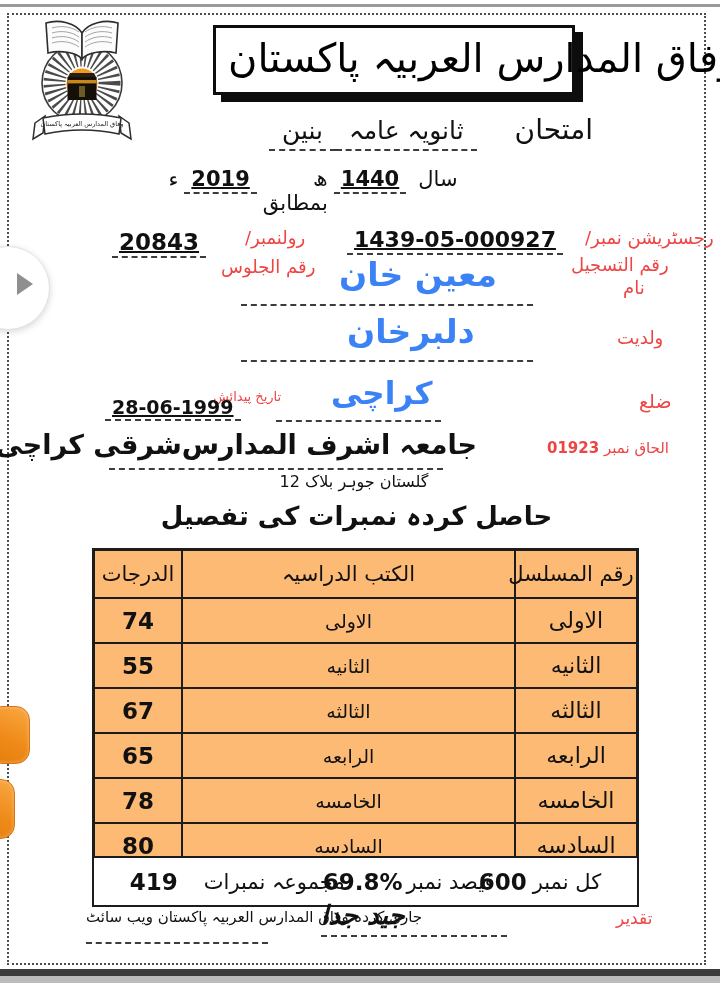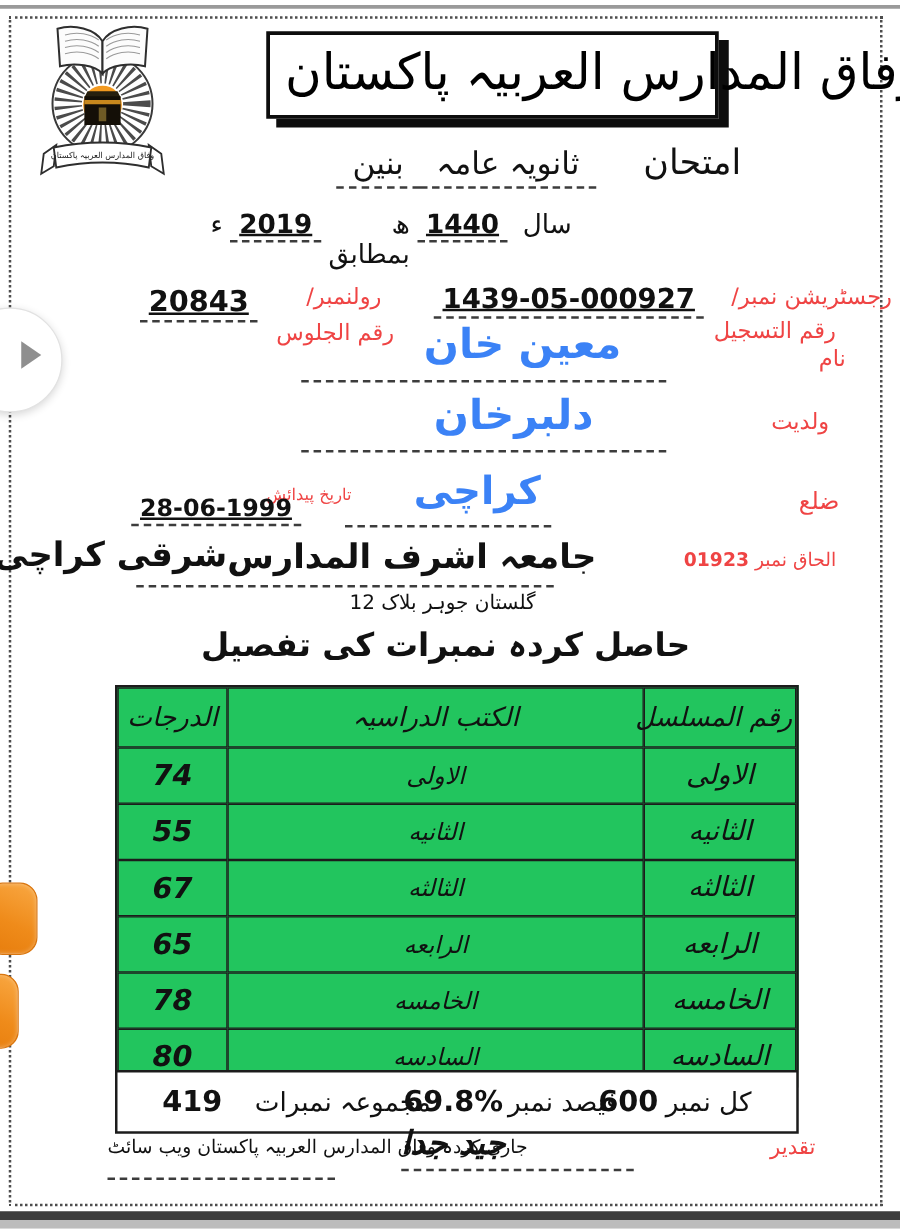--- a/index.html
+++ b/index.html
@@ -43,21 +43,21 @@
   .exam-row .exam-label{font-size:28px;margin-left:38px;}
   .exam-row .gap2{margin-left:24px;}
   .year-row{
     position:absolute;left:178px;top:152px;width:252px;
     display:flex;direction:rtl;justify-content:center;align-items:baseline;
     font-size:21px;gap:6px;
   }
   .mtable{
     position:absolute;left:83px;top:533px;width:543px;
     display:grid;grid-template-columns:88px 333px 122px;
-    border:2px solid #1c1c1c;background:#22c55e;font-style:italic;
+    border:2px solid #1c1c1c;background:#fdba74;
   }
   .mc{
     border:1.5px solid #1c1c1c;
     display:flex;align-items:center;justify-content:center;
     direction:rtl;overflow:visible;
   }
   .mc.h{height:46px;font-size:21px;}
   .mc.r{height:43px;}
   .mc.marks{font-weight:700;font-size:23px;}
   .mc.book{font-size:19px;}
@@ -162,21 +162,21 @@
   </div>
 
   <div class="lbl" style="left:576px;top:212px;">رجسٹریشن نمبر/</div>
   <div class="lbl" style="left:562px;top:239px;">رقم التسجیل</div>
   <div class="abs" style="left:338px;top:212px;font-size:22px;"><span class="blank-num">1439-05-000927</span></div>
 
   <div class="lbl" style="left:236px;top:212px;">رولنمبر/</div>
   <div class="lbl" style="left:212px;top:241px;">رقم الجلوس</div>
   <div class="abs" style="left:103px;top:214px;font-size:23px;"><span class="blank-num">20843</span></div>
 
-  <div class="lbl" style="left:614px;top:262px;margin-left:32px;">نام</div>
+  <div class="lbl" style="left:614px;top:262px;">نام</div>
   <div class="val-lg" style="left:330px;top:240px;">معین خان</div>
   <div class="dash-line" style="left:232px;top:289px;width:292px;"></div>
 
   <div class="lbl" style="left:608px;top:312px;">ولدیت</div>
   <div class="val-lg" style="left:338px;top:297px;">دلبرخان</div>
   <div class="dash-line" style="left:232px;top:345px;width:292px;"></div>
 
   <div class="lbl" style="left:630px;top:375px;font-size:19px;">ضلع</div>
   <div class="val-lg" style="left:322px;top:360px;font-size:31px;">کراچی</div>
   <div class="dash-line" style="left:267px;top:405px;width:165px;"></div>

